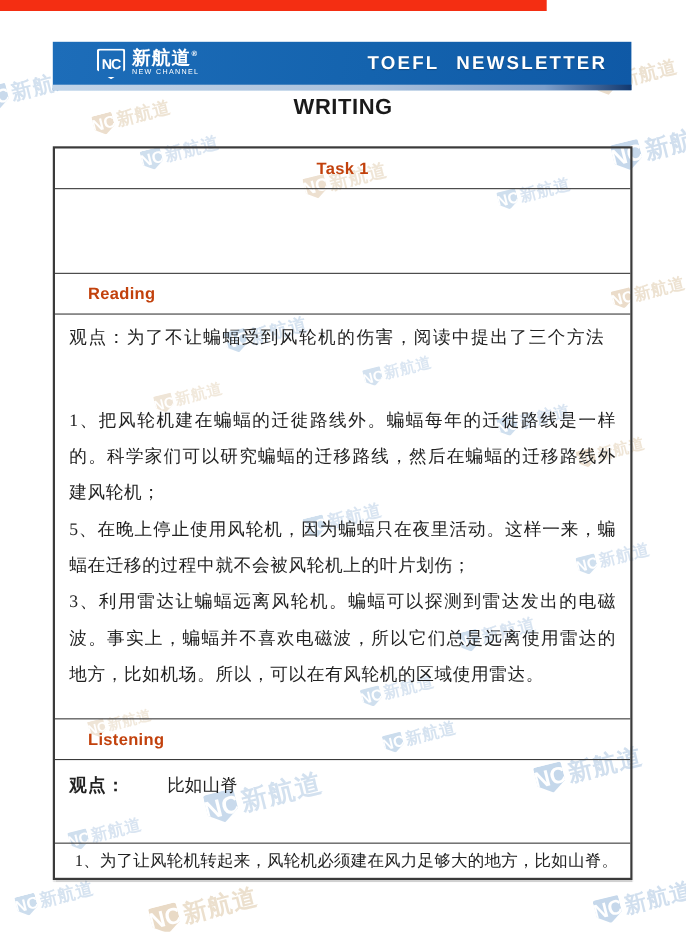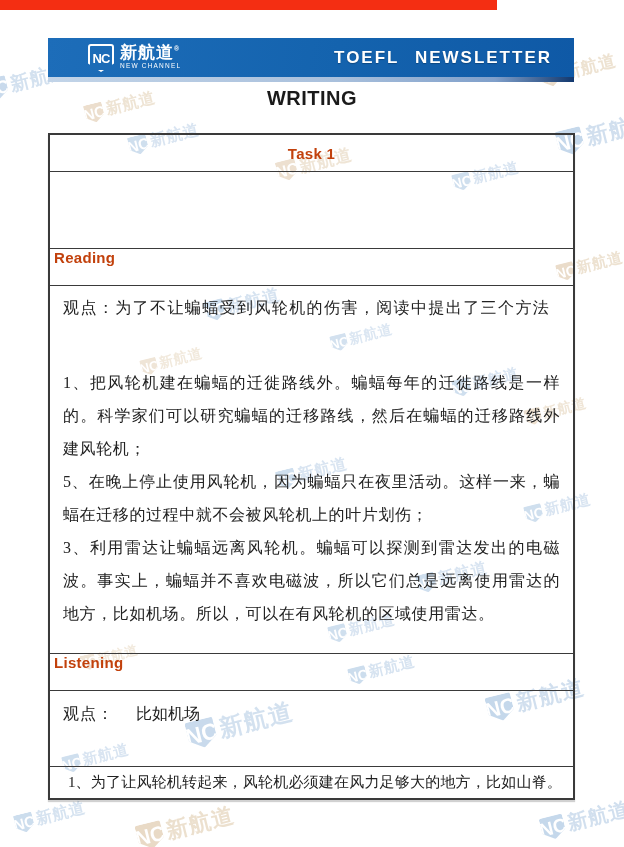--- a/index.html
+++ b/index.html
@@ -73,31 +73,31 @@
   .trow:last-child{border-bottom:none;}
   .r-task{height:37px;display:flex;align-items:center;justify-content:center;}
   .lab{
     font-family:"Liberation Sans","DejaVu Sans",sans-serif;font-weight:bold;
     font-size:15px;color:#c2410c;letter-spacing:.3px;
   }
   .r-topic{height:77px;padding:9px 13px;}
   .topic-l1{font-size:15px;font-weight:bold;line-height:20px;}
   .topic-l1 .lab{margin-right:10px;}
   .topic-l2{font-size:16px;font-weight:normal;margin-top:13px;letter-spacing:.5px;}
-  .r-sec{height:37px;display:flex;align-items:flex-start;padding:0 4px;}
+  .r-sec{height:37px;display:flex;align-items:center;padding:0 30px;}
   .r-read{height:368px;padding:11px 13px 0;}
   .vp{font-weight:normal;font-size:16px;letter-spacing:1.4px;line-height:22px;}
   .pts{margin-top:47px;}
   .pts p{
     margin:0;font-size:16px;line-height:33px;letter-spacing:.6px;
     text-align:justify;text-justify:inter-ideograph;
   }
   .r-lis{height:76px;padding:13px 13px 0;}
   .vp2{font-size:16px;}
-  .vp2 .b{font-weight:normal;letter-spacing:1px;margin-right:22px;}
+  .vp2 .b{font-weight:bold;letter-spacing:1px;margin-right:38px;}
   .r-last{height:31px;display:flex;align-items:center;padding:0 11px;justify-content:flex-end;}
   .r-last p{margin:0;font-size:15px;letter-spacing:.2px;white-space:nowrap;}
 </style>
 </head>
 <body>
 
 <div>
   <div class="wm blue" style="left:-16px;top:68px;font-size:19px;opacity:.8">
       <span class="sh">NC</span>
       <span class="tx">新航道</span>
@@ -236,21 +236,21 @@
       <p>3、利用雷达让蝙蝠远离风轮机。蝙蝠可以探测到雷达发出的电磁波。事实上，蝙蝠并不喜欢电磁波，所以它们总是远离使用雷达的地方，比如机场。所以，可以在有风轮机的区域使用雷达。</p>
     </div>
   </div>
 
   <div class="trow r-sec">
     <span class="lab">Listening</span>
   </div>
 
   <div class="trow r-lis">
     <div class="vp2">
-      <span class="b">观点：</span><span>比如机场</span>
+      <span class="b">观点：</span><span>比如山脊</span>
     </div>
   </div>
 
   <div class="trow r-last">
     <p>1、为了让风轮机转起来，风轮机必须建在风力足够大的地方，比如山脊。</p>
   </div>
 
 </div>
 
 </body></html>

